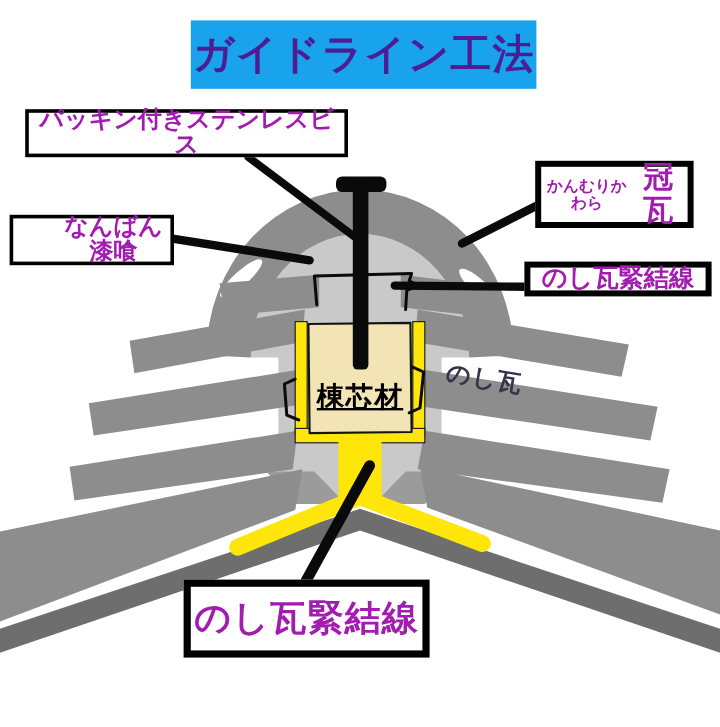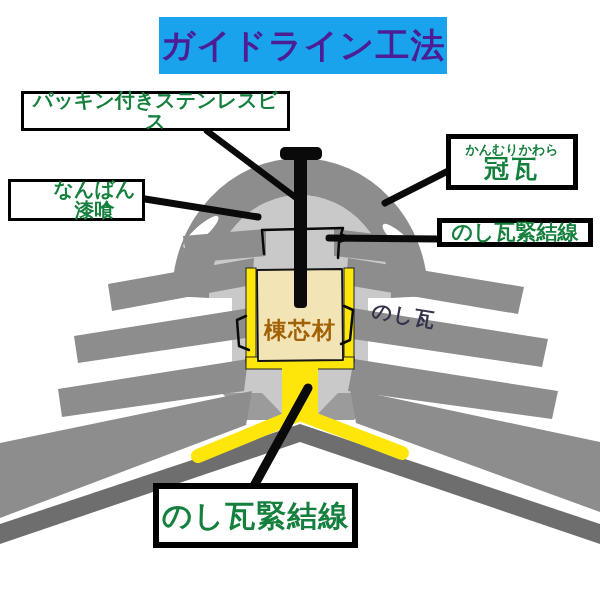--- a/index.html
+++ b/index.html
@@ -1,37 +1,37 @@
 <!DOCTYPE html>
 <html style="--title-bg: #18a3ec; --label-border: #000000; --tile-gray: #8d8d8d; --sheathing-dark-gray: #6e6e6e; --plaster-light-gray: #c9c9c9; --wedge-mid-gray: #9b9b9b; --core-beige: #f3e4b5; --hardware-yellow: #ffe60a; --noshi-text-color: #33334a; --line-black: #0a0a0a;"><head>
 <meta charset="utf-8">
 <style>
   html,body{margin:0;padding:0;background:#ffffff;}
   body{width:600px;height:606px;position:relative;overflow:hidden;
        font-family:"Liberation Sans","DejaVu Sans",sans-serif;}
   .stage{position:absolute;left:0;top:0;width:600px;height:606px;}
   svg.diagram{position:absolute;left:0;top:0;}
   .lbl{position:absolute;background:#ffffff;display:flex;align-items:center;
-       justify-content:center;font-weight:bold;color:#15803d;box-sizing:border-box;
+       justify-content:center;font-weight:bold;color:#a21caf;box-sizing:border-box;
        text-align:center;line-height:1.05;}
   .title-banner{position:absolute;left:159px;top:17px;width:288px;height:57px;
        background:var(--title-bg);display:flex;align-items:center;justify-content:center;
        font-size:34px;font-weight:bold;color:#4c1d95;letter-spacing:1px;}
   .lbl-packing{left:21px;top:91px;width:269px;height:40px;border:3px solid var(--label-border);font-size:20px;}
   .lbl-nanban{left:8px;top:179px;width:137px;height:42px;border:3px solid var(--label-border);font-size:20px;padding-left:36px;}
   .lbl-crown{left:446px;top:134px;width:132px;height:56px;border:5px solid var(--label-border);
-       flex-direction:column;justify-content:center;}
+       flex-direction:row;justify-content:center;}
   .lbl-crown .furigana{font-size:13px;letter-spacing:0px;display:block;}
   .lbl-crown .main{font-size:25px;letter-spacing:3px;display:block;margin-top:-1px;}
   .lbl-wire{left:437px;top:218px;width:156px;height:29px;border:5px solid var(--label-border);font-size:21px;}
   .lbl-hardware{left:153px;top:483px;width:205px;height:65px;border:6px solid var(--label-border);font-size:30px;letter-spacing:1px;}
   .inline-noshi{position:absolute;left:372px;top:297px;font-size:20px;font-weight:bold;
        color:var(--noshi-text-color);transform:rotate(9deg);transform-origin:left center;letter-spacing:1px;}
   .inline-core{position:absolute;left:254px;top:315px;width:92px;text-align:center;
-       font-size:23px;font-weight:bold;color:#a16207;letter-spacing:1px;}
+       font-size:23px;font-weight:bold;color:#000000;letter-spacing:1px;text-decoration:underline;}
 </style>
 </head>
 <body>
 
 <div class="stage">
 
   <svg class="diagram" width="600" height="606" viewBox="0 0 600 606">
 
     <g>
       <path d="M 209,298 A 91,103 0 0 1 391,298 Z" fill="var(--plaster-light-gray)"></path>

